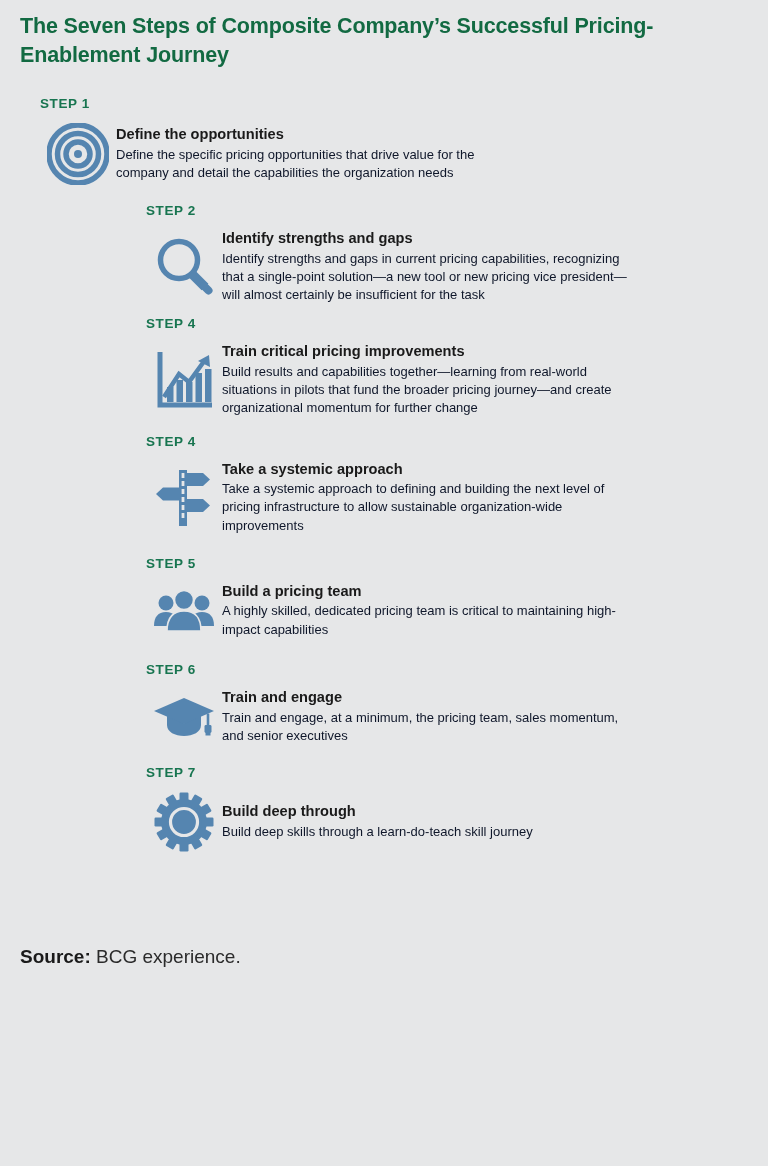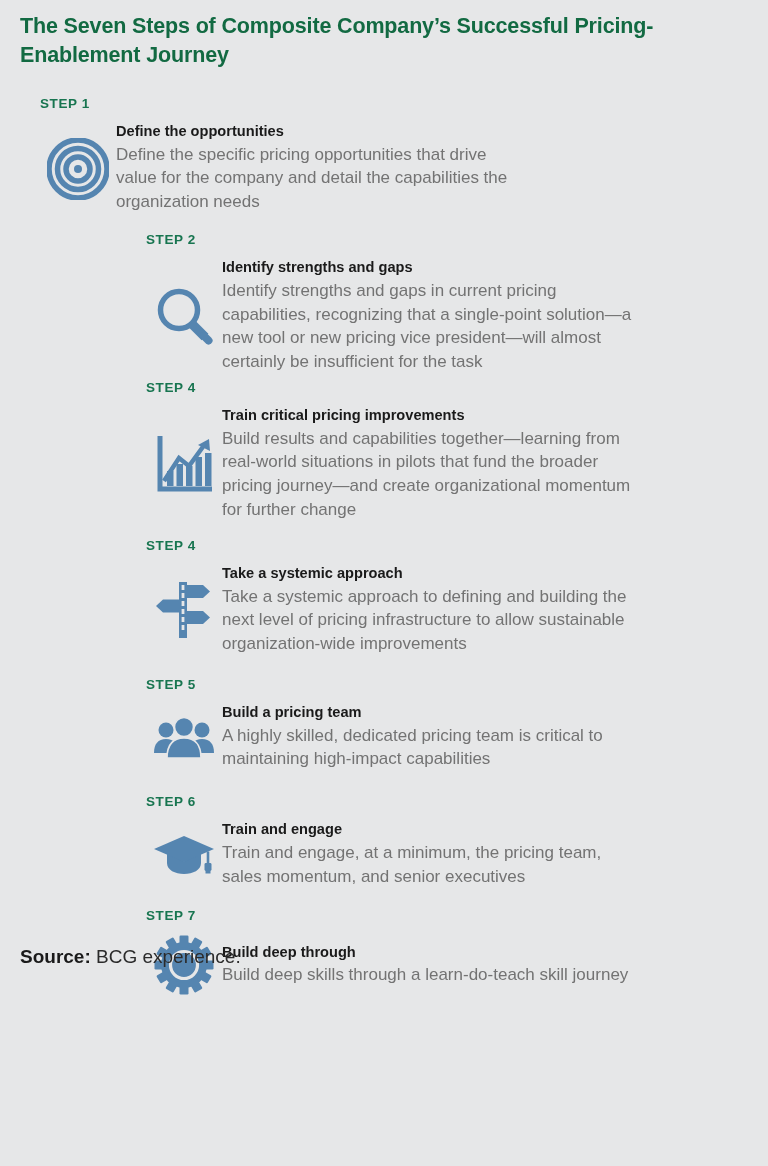--- a/index.html
+++ b/index.html
@@ -74,29 +74,29 @@
     padding-top: 1px;
   }
   .step-heading {
     font-size: 14.6px;
     font-weight: bold;
     line-height: 1.35;
     color: #1a1a1a;
     margin-bottom: 1px;
   }
   .step-desc {
-    font-size: 17px;
+    font-size: 13px;
     line-height: 1.40;
-    color: #737373;
+    color: #0f172a;
     max-width: 410px;
   }
 
   
   .step.s1 { margin-bottom: 18px; padding-left: 40px; }
-  .step.s2 { margin-bottom: 6px; }
+  .step.s2 { margin-bottom: 12px; }
   .step.s3 { margin-bottom: 16px; }
   .step.s4 { margin-bottom: 21px; }
   .step.s5 { margin-bottom: 23px; }
   .step.s6 { margin-bottom: 20px; }
   .step.s7 { margin-bottom: 0; }
 
   
   .footer {
     position: absolute;
     left: 20px;

